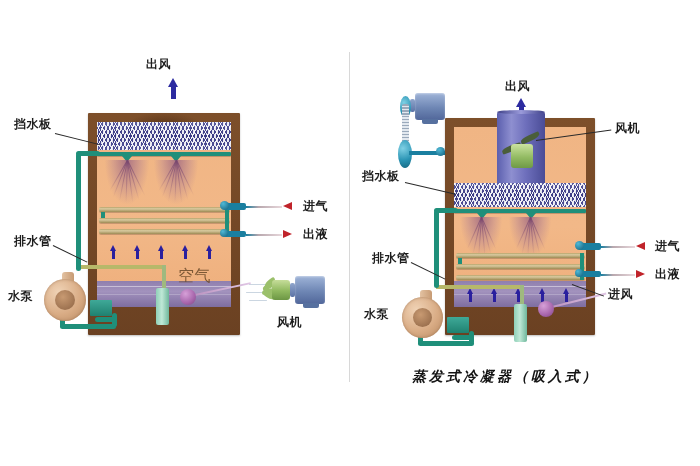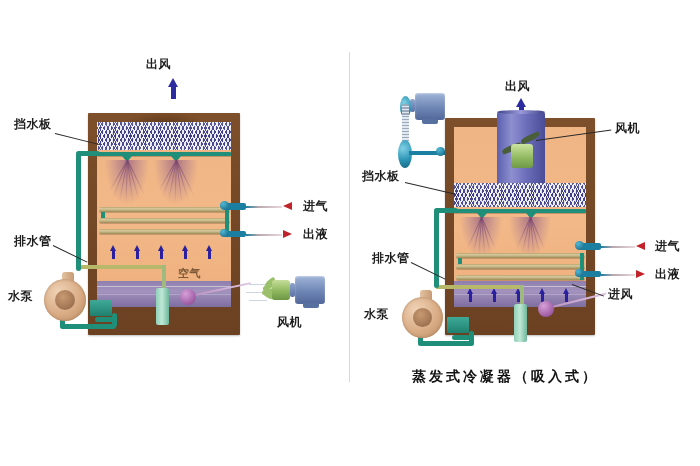--- a/index.html
+++ b/index.html
@@ -169,21 +169,21 @@
   .lbl{
     position:absolute;
     color:#1c1c1c;
     font-size:12px;
     line-height:1;
     letter-spacing:.5px;
     white-space:nowrap;
     font-weight:700;
     font-family:"DejaVu Sans","Liberation Sans",sans-serif;
   }
-  .lbl.air{color:#6a4a2a;font-weight:700;font-size:11px;opacity:.85;}
+  .lbl.air{color:#6a4a2a;font-weight:400;font-size:16px;opacity:.85;}
   .leader{position:absolute;height:1px;background:#2a2a2a;transform-origin:0 50%;}
 
   
   .caption{
     position:absolute;
     font-size:14px;
     color:#141414;
     letter-spacing:3px;
     white-space:nowrap;
     font-weight:700;
@@ -475,16 +475,16 @@
     </div>
 
     <div class="lbl" style="left:12px;top:170px;">挡水板</div>
     <div class="leader" style="left:55px;top:182px;width:52px;transform:rotate(13deg);"></div>
 
     <div class="lbl" style="left:22px;top:252px;">排水管</div>
     <div class="leader" style="left:61px;top:262px;width:38px;transform:rotate(26deg);"></div>
 
     <div class="lbl" style="left:14px;top:308px;">水泵</div>
 
-    <div class="caption" style="left:62px;top:368px;">蒸发式冷凝器（吸入式）</div>
+    <div class="caption" style="left:62px;top:368px;font-style:italic;">蒸发式冷凝器（吸入式）</div>
   </div>
 
 </div>
 
 </body></html>

